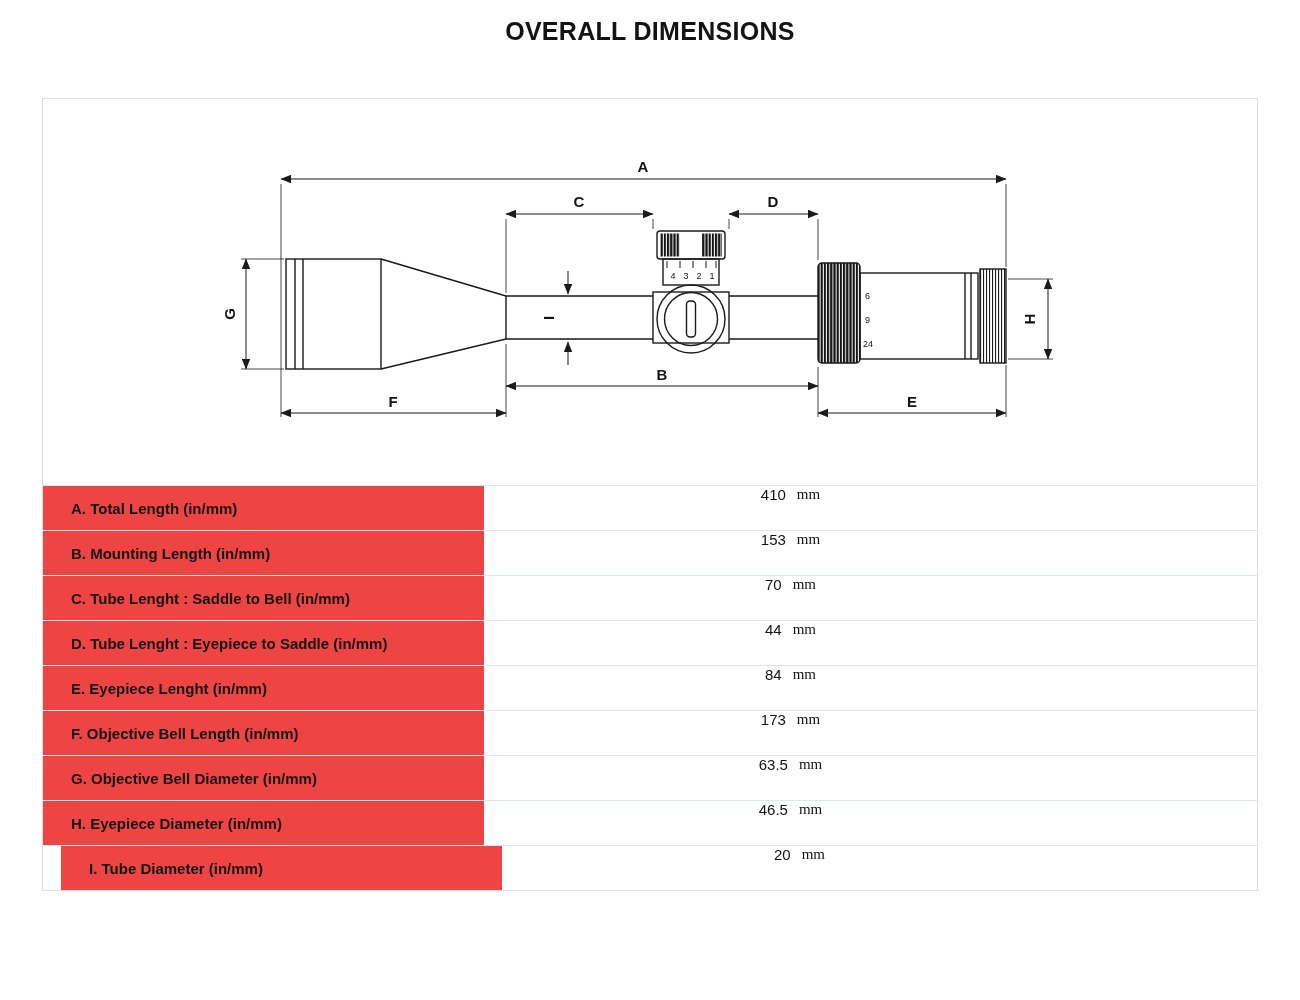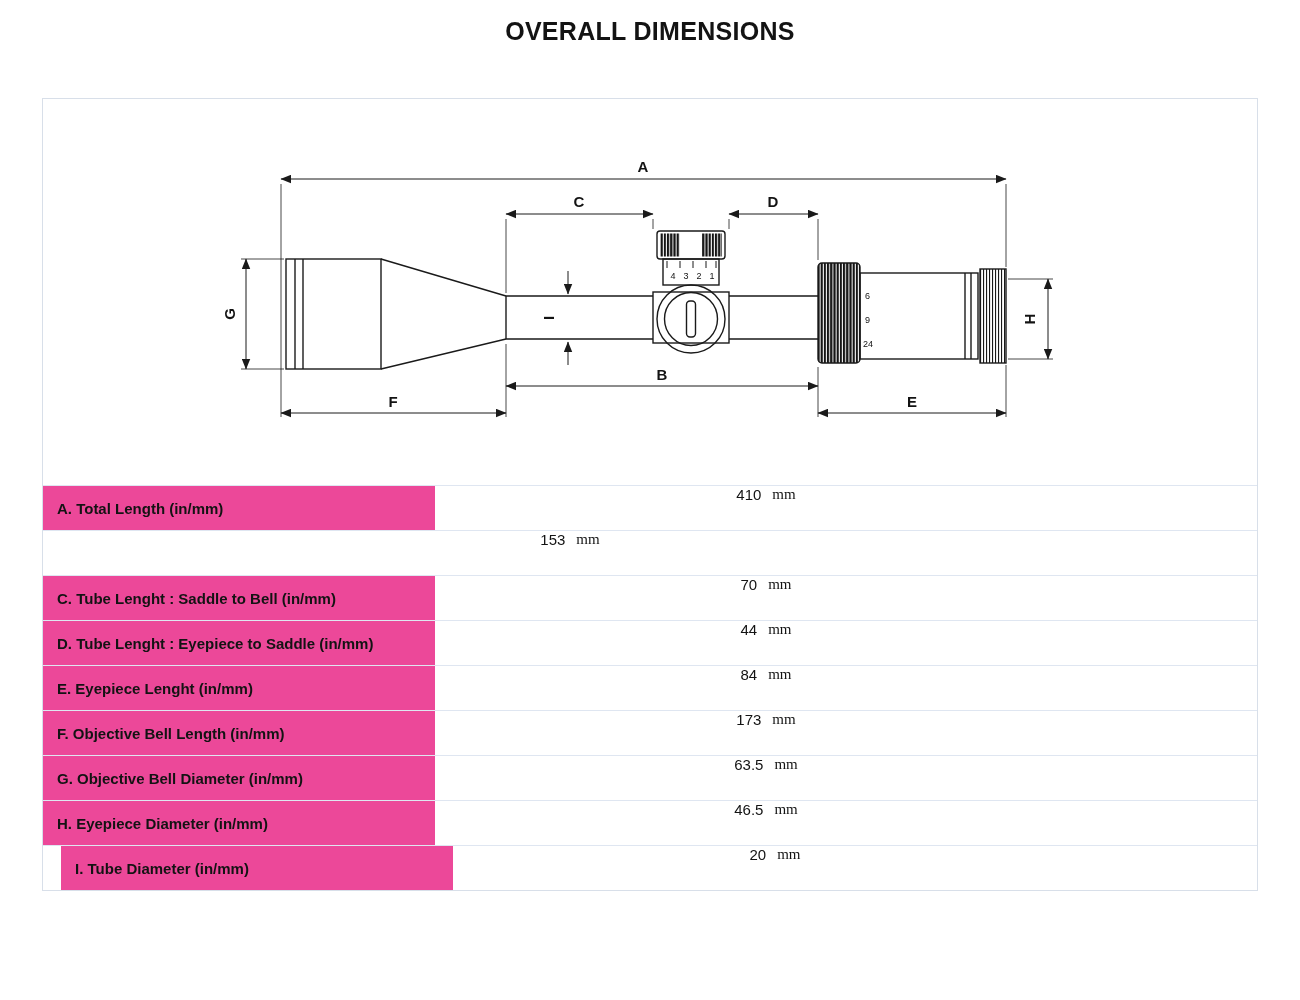--- a/index.html
+++ b/index.html
@@ -20,22 +20,22 @@
   .diagram { position:absolute; top:0; left:0; width:1214px; height:386px; overflow:hidden; }
   .dim-table { position:absolute; left:0; top:386px; width:1214px; height:405px; display:flex; }
   .cat-cell {
     width:248px; display:flex; align-items:center; padding-left:33px;
     font-size:16px; font-weight:700; color:#131313;
   }
   .rows { flex:1; display:flex; flex-direction:column; border-top:1px solid #dfe6f1; }
   .row { flex:1; display:flex; border-bottom:1px solid #dfe6f1; }
   .row:last-child { border-bottom:none;margin-left:18px; }
   .label-cell {
-    width:392px; background:#ec4899; display:flex; align-items:center;
-    padding-left:14px; font-size:15px; font-weight:700; color:#131313;
+    width:441px; background:#ef4444; display:flex; align-items:center;
+    padding-left:28px; font-size:15px; font-weight:700; color:#131313;
   }
   .value-cell {
     flex:1; display:flex; align-items:flex-start; justify-content:center;
     padding-right:160px; font-size:15px; color:#131313;
   }
   .value-cell .unit { margin-left:11px;font-family:Liberation Serif, serif; }
   svg text { font-family:"Liberation Sans","DejaVu Sans",sans-serif; }
   .dimlabel { font-size:15px; font-weight:600; fill:#131313; }
   .tinynum { font-size:9px; fill:#131313; }
 </style>
@@ -135,20 +135,21 @@
 
       <div class="row">
         <div class="label-cell">A.  Total Length   (in/mm)</div>
         <div class="value-cell">
           <span class="val">410</span>
           <span class="unit">mm</span>
         </div>
       </div>
 
       <div class="row">
+        <div class="label-cell">B.  Mounting Length  (in/mm)</div>
         <div class="value-cell">
           <span class="val">153</span>
           <span class="unit">mm</span>
         </div>
       </div>
 
       <div class="row">
         <div class="label-cell">C.  Tube Lenght : Saddle to Bell  (in/mm)</div>
         <div class="value-cell">
           <span class="val">70</span>

